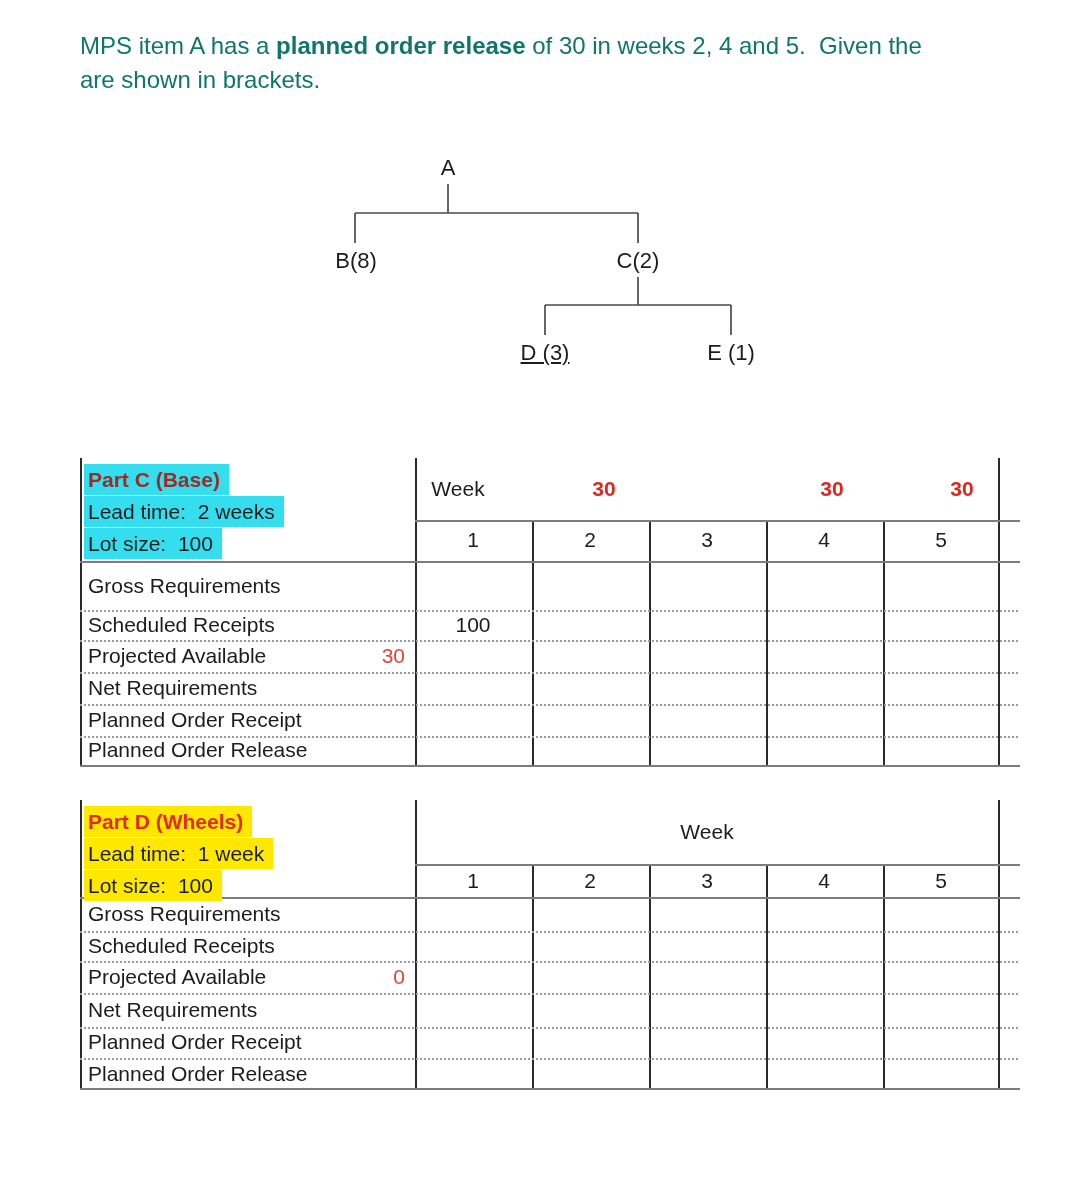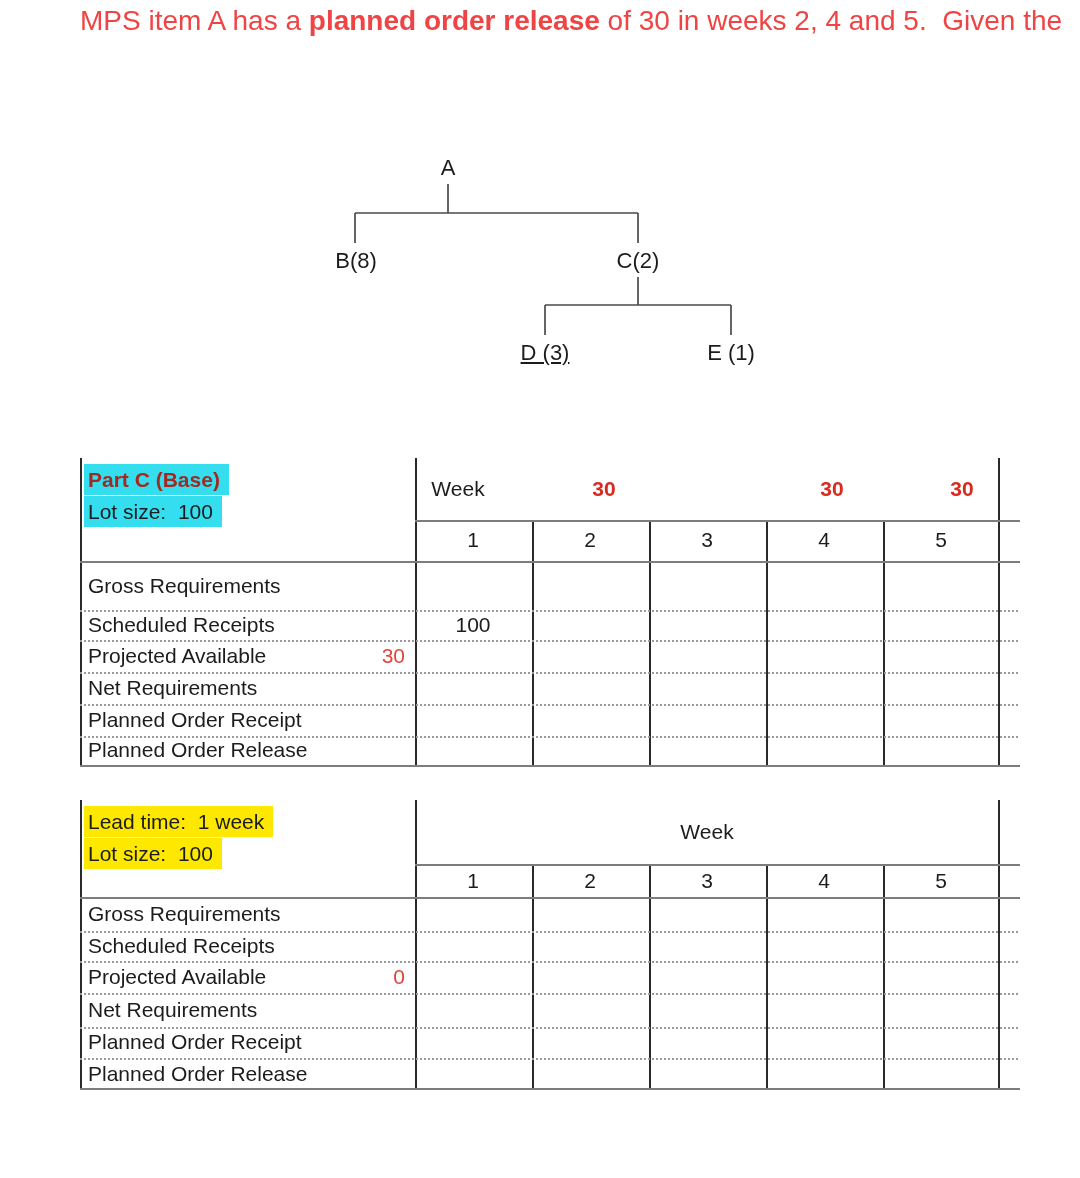--- a/index.html
+++ b/index.html
@@ -1,20 +1,20 @@
 <!DOCTYPE html>
 <html><head>
 <meta charset="utf-8">
 <style>
   html,body{margin:0;padding:0;background:#ffffff;}
   .canvas{position:relative;width:1080px;height:1178px;background:#ffffff;
           font-family:"Liberation Sans", sans-serif;color:#1f1f1f;overflow:hidden;}
 
   
-  .intro{position:absolute;left:80px;top:4px;font-size:28px;line-height:34px;color:#ef4444;}
+  .intro{position:absolute;left:80px;top:29px;font-size:24px;line-height:34px;color:#0f766e;}
   .intro .line{white-space:pre;}
 
   
   .tree-svg{position:absolute;left:0;top:0;pointer-events:none;}
   .tree-label{position:absolute;transform:translate(-50%,-50%);font-size:22px;color:#1c1c1c;white-space:pre;}
 
   
   .mrp{position:absolute;left:80px;width:940px;}
   .t1{top:458px;height:309px;}
   .t2{top:800px;height:290px;}
@@ -39,20 +39,21 @@
   .t1 .hl.title{color:#a12a22;}
   .t2 .hl.title{color:#e02b1b;}
 </style>
 </head>
 <body>
 
 <div class="canvas">
 
   <div class="intro">
     <div class="line"><span>MPS item A has a </span><b>planned order release</b><span> of 30 in weeks 2, 4 and 5.  Given the</span></div>
+    <div class="line">are shown in brackets.</div>
   </div>
 
   <svg class="tree-svg" width="1080" height="400" viewBox="0 0 1080 400">
     <g stroke="#4a4a4a" stroke-width="1.7">
       <line x1="448" y1="184" x2="448" y2="213"></line>
       <line x1="355" y1="213" x2="638" y2="213"></line>
       <line x1="355" y1="213" x2="355" y2="243"></line>
       <line x1="638" y1="213" x2="638" y2="243"></line>
       <line x1="638" y1="277" x2="638" y2="305"></line>
       <line x1="545" y1="305" x2="731" y2="305"></line>
@@ -82,20 +83,21 @@
     <div class="ln h" style="top:103px;"></div>
     <div class="ln dotted" style="top:152px;"></div>
     <div class="ln dotted" style="top:182px;"></div>
     <div class="ln dotted" style="top:214px;"></div>
     <div class="ln dotted" style="top:246px;"></div>
     <div class="ln dotted" style="top:278px;"></div>
     <div class="ln h" style="bottom:0;"></div>
 
     <div class="hlblock">
       <span class="hl cy title">Part C (Base)</span>
+      <span class="hl cy">Lead time:  2 weeks</span>
       <span class="hl cy">Lot size:  100</span>
     </div>
 
     <div class="num" style="left:378px;top:31px;">Week</div>
     <div class="hann" style="left:524px;top:31px;">30</div>
     <div class="hann" style="left:752px;top:31px;">30</div>
     <div class="hann" style="left:882px;top:31px;">30</div>
 
     <div class="num" style="left:393px;top:82px;">1</div>
     <div class="num" style="left:510px;top:82px;">2</div>
@@ -128,20 +130,21 @@
     <div class="ln h" style="left:335px;top:64px;"></div>
     <div class="ln h" style="top:97px;"></div>
     <div class="ln dotted" style="top:131px;"></div>
     <div class="ln dotted" style="top:161px;"></div>
     <div class="ln dotted" style="top:193px;"></div>
     <div class="ln dotted" style="top:227px;"></div>
     <div class="ln dotted" style="top:258px;"></div>
     <div class="ln h" style="bottom:0;"></div>
 
     <div class="hlblock">
+      <span class="hl ye title">Part D (Wheels)</span>
       <span class="hl ye">Lead time:  1 week</span>
       <span class="hl ye">Lot size:  100</span>
     </div>
 
     <div class="num" style="left:627px;top:32px;">Week</div>
 
     <div class="num" style="left:393px;top:81px;">1</div>
     <div class="num" style="left:510px;top:81px;">2</div>
     <div class="num" style="left:627px;top:81px;">3</div>
     <div class="num" style="left:744px;top:81px;">4</div>

